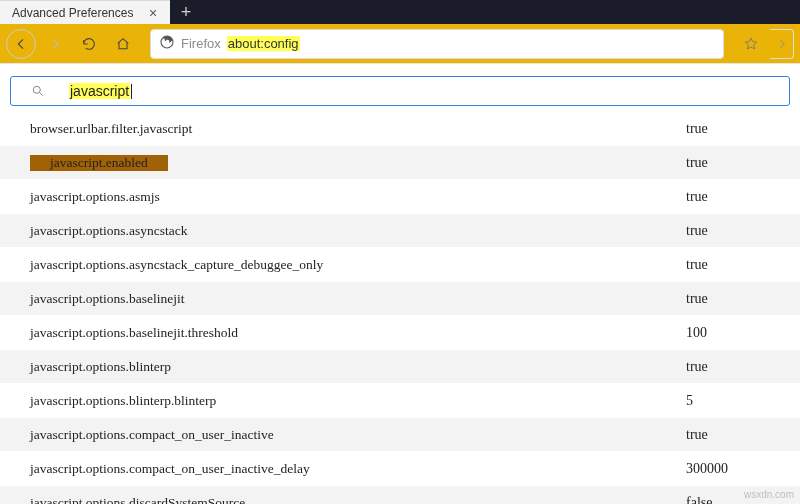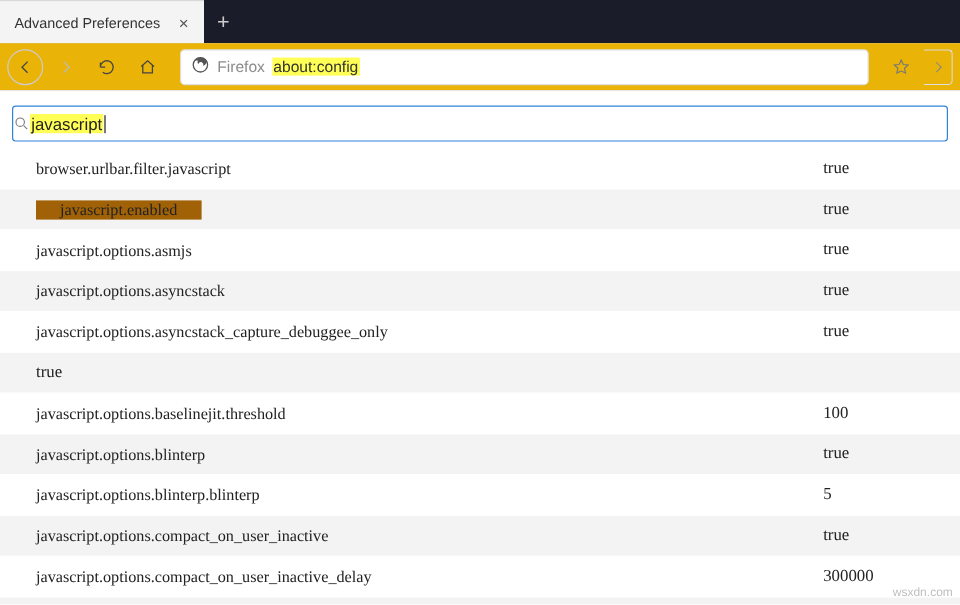--- a/index.html
+++ b/index.html
@@ -1,38 +1,38 @@
 <!DOCTYPE html>
 <html><head>
 <meta charset="utf-8">
 <style>
   * { box-sizing: border-box; margin: 0; padding: 0; }
   html, body { width: 800px; height: 504px; font-family: "Segoe UI", Arial, sans-serif; font-size: 13px; background: #fff; overflow: hidden; }
   .window { display: flex; flex-direction: column; width: 100%; height: 100%; }
   
-  .tabbar { display: flex; align-items: stretch; height: 36px; background: #1a1c2a; }
+  .tabbar { display: flex; align-items: stretch; height: 24px; background: #1a1c2a; }
   .tab { display: flex; align-items: center; gap: 8px; padding: 0 10px 0 12px; background: #f4f4f5; color: #222; min-width: 170px; border-top: 1px solid #d8d8d8; }
   .tab-label { flex: 1; font-size: 12px; color: #333; }
   .tab-close { width: 14px; height: 14px; display:flex; align-items:center; justify-content:center; color:#555; font-size:14px; line-height:1; cursor:pointer; }
   .newtab { width: 32px; display:flex; align-items:center; justify-content:center; color:#ccc; cursor:pointer; font-size:18px; }
   
   .navbar { display:flex; align-items:center; height:40px; background:#eab308; border-bottom:1px solid #e6e6e6; padding:0 6px; gap:4px; }
   .nav-btn { width:30px; height:30px; border-radius:4px; display:flex; align-items:center; justify-content:center; cursor:pointer; color:#333; }
   .nav-btn svg { width:16px; height:16px; stroke:#444; stroke-width:1.6; fill:none; }
   .nav-btn.disabled svg { stroke:#bbb; }
   .back-circle { border:1px solid #ccc; border-radius:50%; width:30px; height:30px; }
   .urlbar { flex:1; display:flex; align-items:center; height:30px; border:1px solid #ddd; border-radius:4px; margin:0 8px; padding:0 8px; gap:6px; background:#fff; }
   .urlbar .ff-icon svg { width:16px; height:16px; }
   .url-prefix { color:#8c8c8c; font-size:13px; }
   .url-cmd { background:#ffff55; color:#333; padding:0 1px; }
   .star { width:30px; display:flex; align-items:center; justify-content:center; color:#777; cursor:pointer; }
   .edge-btn { width:24px; height:30px; border:1px solid #ddd; border-left:none; display:flex; align-items:center; justify-content:center; color:#666; border-radius:0 4px 4px 0; }
   
   .content { flex:1; background:#fff; overflow:hidden; display:flex; flex-direction:column; }
-  .searchbox { margin:12px 10px 6px 10px; height:30px; border:1px solid #3182d9; border-radius:3px; display:flex; align-items:center; padding:0 0; gap:0; }
+  .searchbox { margin:12px 10px 6px 10px; height:30px; border:1px solid #3182d9; border-radius:3px; display:flex; align-items:center; padding:0 20px; gap:24px; }
   .searchbox svg { width:14px; height:14px; stroke:#7a7a7a; stroke-width:1.6; fill:none; }
   .search-text { font-size:14px; color:#222; }
   .hl { background:#ffff55; padding:0 1px; }
   .caret { display:inline-block; width:0; border-left:1px solid #222; height:15px; vertical-align:middle; margin-left:1px; animation: blink 1.1s step-end infinite; }
   @keyframes blink { 50% { opacity:0; } }
   
   .prefs { flex:1; overflow-y:hidden;font-family:Liberation Serif, serif; }
   .row { display:flex; align-items:center; height:34px; padding:0 24px 0 30px; border-bottom:1px solid #fff; }
   .row:nth-child(even){ background:#f3f3f3; }
   .row:nth-child(odd){ background:#fff; }
@@ -132,20 +132,23 @@
           </div>
           <div class="pref-value">true</div>
         </div>
         <div class="row">
           <div class="pref-name-wrap">
             <span class="pref-name">javascript.options.asyncstack_capture_debuggee_only</span>
           </div>
           <div class="pref-value">true</div>
         </div>
         <div class="row">
+          <div class="pref-name-wrap">
+            <span class="pref-name">javascript.options.baselinejit</span>
+          </div>
           <div class="pref-value">true</div>
         </div>
         <div class="row">
           <div class="pref-name-wrap">
             <span class="pref-name">javascript.options.baselinejit.threshold</span>
           </div>
           <div class="pref-value">100</div>
         </div>
         <div class="row">
           <div class="pref-name-wrap">

